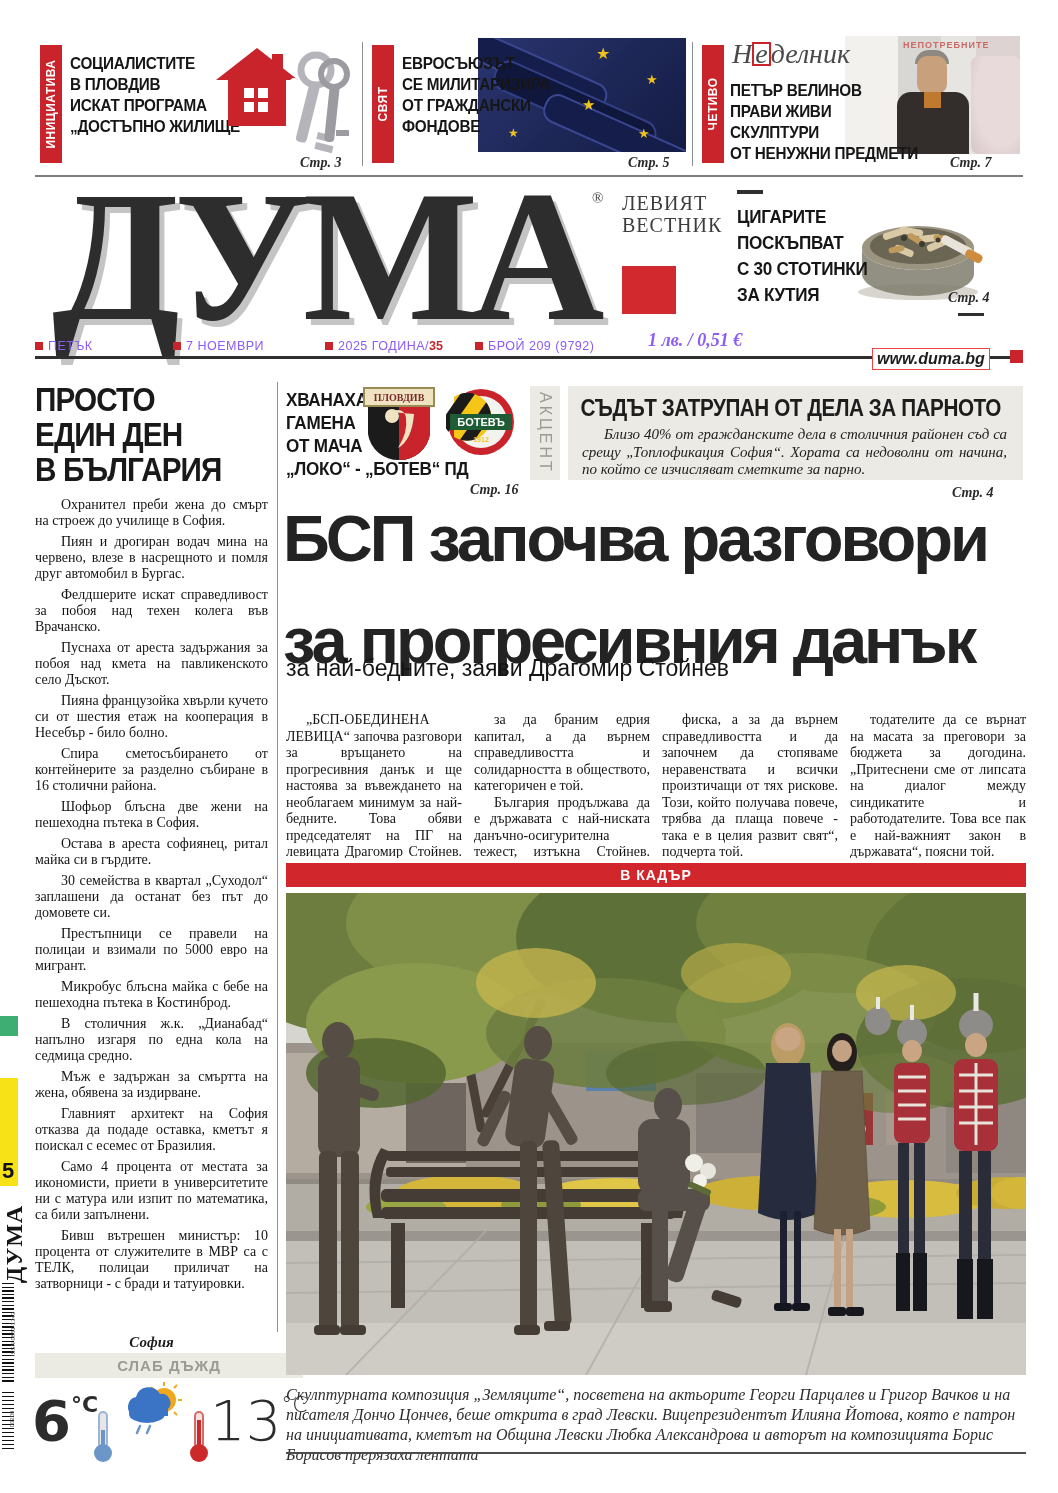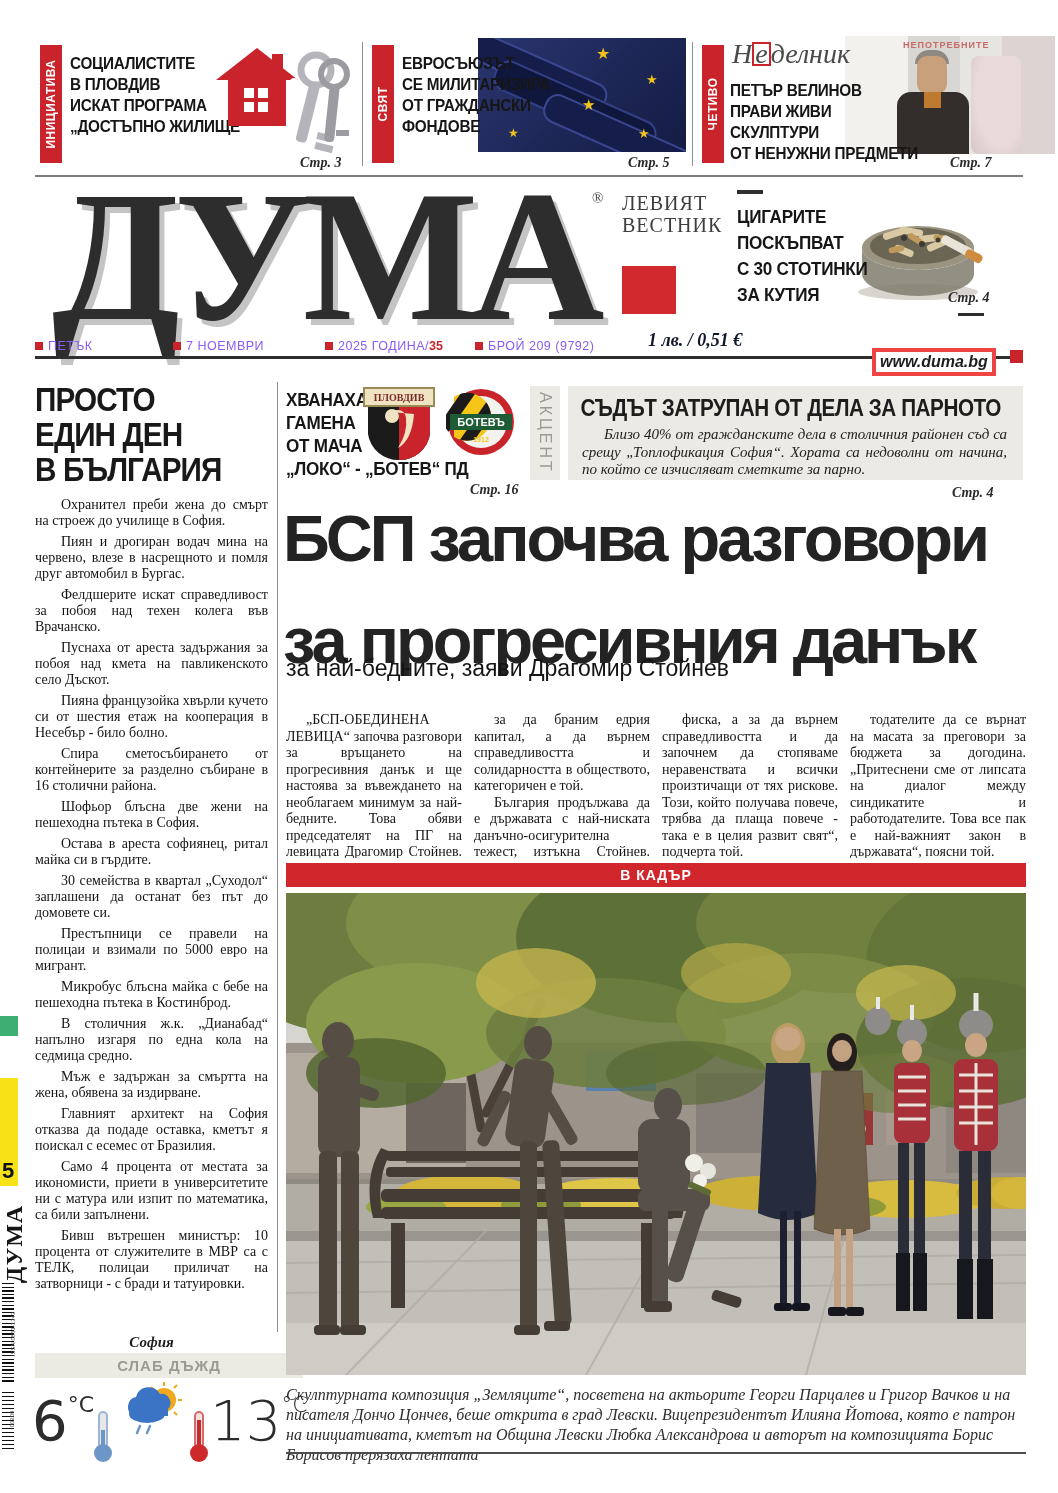--- a/index.html
+++ b/index.html
@@ -94,21 +94,21 @@
     <span class="vlabel" style="width:118px;height:22px;left:-48px;top:48px;line-height:22px;">ЧЕТИВО</span>
   </div>
   <div class="abs serif" style="left:732px;top:38px;font-style:italic;font-size:28px;color:#4a4a4a;z-index:2;">
     <span>Н</span><span style="border:2px solid #c9242b;padding:0 1px;line-height:20px;display:inline-block;">е</span><span>делник</span>
   </div>
   <div class="abs teaser-title cond" style="left:730px;top:80px;width:210px;z-index:2;">
     <div>ПЕТЪР ВЕЛИНОВ</div>
     <div>ПРАВИ ЖИВИ СКУЛПТУРИ</div>
     <div>ОТ НЕНУЖНИ ПРЕДМЕТИ</div>
   </div>
-  <div class="abs" style="left:845px;top:36px;width:210px;height:118px;background:linear-gradient(90deg,#f2f1ee 0 30%,#d9d7d3 30% 55%,#e7e5e1 55% 75%,#dcd3d2 75% 100%);overflow:hidden;">
+  <div class="abs" style="left:845px;top:36px;width:175px;height:118px;background:linear-gradient(90deg,#f2f1ee 0 30%,#d9d7d3 30% 55%,#e7e5e1 55% 75%,#dcd3d2 75% 100%);overflow:hidden;">
     <div class="abs" style="left:58px;top:4px;font-size:9px;font-weight:700;color:#c96a66;letter-spacing:1px;">НЕПОТРЕБНИТЕ</div>
     <div class="abs" style="left:126px;top:20px;width:50px;height:98px;background:radial-gradient(ellipse at 60% 40%,#e8d9da 0 60%,#d6c5c8 100%);border-radius:8px;"></div>
     <div class="abs" style="left:70px;top:14px;width:34px;height:14px;border-radius:14px 14px 0 0;background:#8e8880;"></div>
     <div class="abs" style="left:72px;top:20px;width:30px;height:38px;border-radius:10px;background:#c9a07c;"></div>
     <div class="abs" style="left:52px;top:56px;width:72px;height:62px;border-radius:14px 14px 0 0;background:#332e2b;"></div>
     <div class="abs" style="left:79px;top:56px;width:17px;height:16px;background:#bf7a30;"></div>
   </div>
   <div class="abs pageref" style="left:950px;top:155px;">Стр. 7</div>
 
   <div class="abs" style="left:35px;top:175px;width:988px;height:2px;background:#7e7e7e;"></div>
@@ -153,23 +153,23 @@
   </svg>
   <div class="abs pageref" style="left:948px;top:290px;">Стр. 4</div>
   <div class="abs dash" style="left:958px;top:313px;width:26px;height:3px;"></div>
 
   <div class="abs datestrip" style="left:35px;top:336px;width:620px;height:16px;">
     <span class="abs" style="left:0;top:0;"><span class="redsq"></span><span class="lbl">ПЕТЪК</span></span>
     <span class="abs" style="left:138px;top:0;"><span class="redsq"></span><span class="lbl">7 НОЕМВРИ</span></span>
     <span class="abs" style="left:290px;top:0;"><span class="redsq"></span><span class="lbl">2025 ГОДИНА/</span><span style="color:#c9242b;font-size:12.5px;font-weight:700;">35</span></span>
     <span class="abs" style="left:440px;top:0;"><span class="redsq"></span><span class="lbl">БРОЙ 209 (9792)</span></span>
   </div>
-  <div class="abs serif" style="left:648px;top:330px;font-style:italic;font-weight:700;font-size:18px;color:#0f172a;">1 лв. / 0,51 €</div>
+  <div class="abs serif" style="left:648px;top:330px;font-style:italic;font-weight:700;font-size:18px;color:#8b5cf6;">1 лв. / 0,51 €</div>
   <div class="abs" style="left:35px;top:356px;width:988px;height:3px;background:#2f2f2f;"></div>
-  <div class="abs" style="left:872px;top:348px;background:#fff;padding:1px 4px;font-style:italic;font-weight:800;font-size:16px;color:#1d1d1d;border:4px solid #ef4444;">www.duma.bg</div>
+  <div class="abs" style="left:872px;top:348px;background:#fff;padding:1px 4px;font-style:italic;font-weight:800;font-size:16px;color:#1d1d1d;border:1px solid #ef4444;">www.duma.bg</div>
   <div class="abs" style="left:1010px;top:350px;width:13px;height:13px;background:#c9242b;"></div>
 
   <div class="abs" style="left:35px;top:382px;width:235px;font-weight:800;font-size:33px;line-height:35px;letter-spacing:-1px;color:#191919;">
     <div class="cond">ПРОСТО</div>
     <div class="cond">ЕДИН ДЕН</div>
     <div class="cond">В БЪЛГАРИЯ</div>
   </div>
   <div class="abs brief" style="left:35px;top:497px;width:233px;height:834px;overflow:hidden;">
     <p>Охранител преби жена до смърт на строеж до училище в София.</p>
     <p>Пиян и дрогиран водач мина на червено, влезе в насрещното и помля друг автомобил в Бургас.</p>
@@ -184,21 +184,21 @@
     <p>Микробус блъсна майка с бебе на пешеходна пътека в Костинброд.</p>
     <p>В столичния ж.к. „Дианабад“ напълно изгаря по една кола на седмица средно.</p>
     <p>Мъж е задържан за смъртта на жена, обявена за издирване.</p>
     <p>Главният архитект на София отказва да подаде оставка, кметът я поискал с есемес от Бразилия.</p>
     <p>Само 4 процента от местата за икономисти, приети в университетите ни с матура или изпит по математика, са били запълнени.</p>
     <p>Бивш вътрешен министър: 10 процента от служителите в МВР са с ТЕЛК, полицаи приличат на затворници - с бради и татуировки.</p>
   </div>
 
   <div class="abs serif" style="left:35px;top:1334px;width:233px;text-align:center;font-style:italic;font-weight:700;font-size:15px;">София</div>
   <div class="abs" style="left:35px;top:1353px;width:268px;height:25px;background:#ecebe3;color:#9b9b93;font-weight:700;font-size:15px;letter-spacing:1px;text-align:center;line-height:25px;">СЛАБ ДЪЖД</div>
-  <div class="abs" style="left:32px;top:1388px;font-size:56px;font-weight:400;color:#2c2c2c;font-family:'DejaVu Sans',sans-serif;"><span>6</span><span style="font-size:22px;vertical-align:28px;">°C</span></div>
+  <div class="abs" style="left:32px;top:1388px;font-size:56px;font-weight:700;color:#2c2c2c;font-family:'DejaVu Sans',sans-serif;"><span>6</span><span style="font-size:22px;vertical-align:28px;">°C</span></div>
   <svg class="abs" style="left:92px;top:1408px;" width="22" height="56" viewBox="0 0 22 56">
     <rect x="7" y="4" width="8" height="36" rx="4" fill="#e7e7ea" stroke="#9db4d4" stroke-width="2"></rect>
     <rect x="9" y="22" width="4" height="18" fill="#6d96c8"></rect>
     <circle cx="11" cy="45" r="9" fill="#6d96c8"></circle>
   </svg>
   <svg class="abs" style="left:120px;top:1378px;" width="64" height="60" viewBox="0 0 64 60">
     <circle cx="44" cy="22" r="12" fill="#f0a81e"></circle>
     <g stroke="#f0a81e" stroke-width="2">
       <line x1="44" y1="4" x2="44" y2="8"></line>
         <line x1="58" y1="22" x2="62" y2="22"></line>

